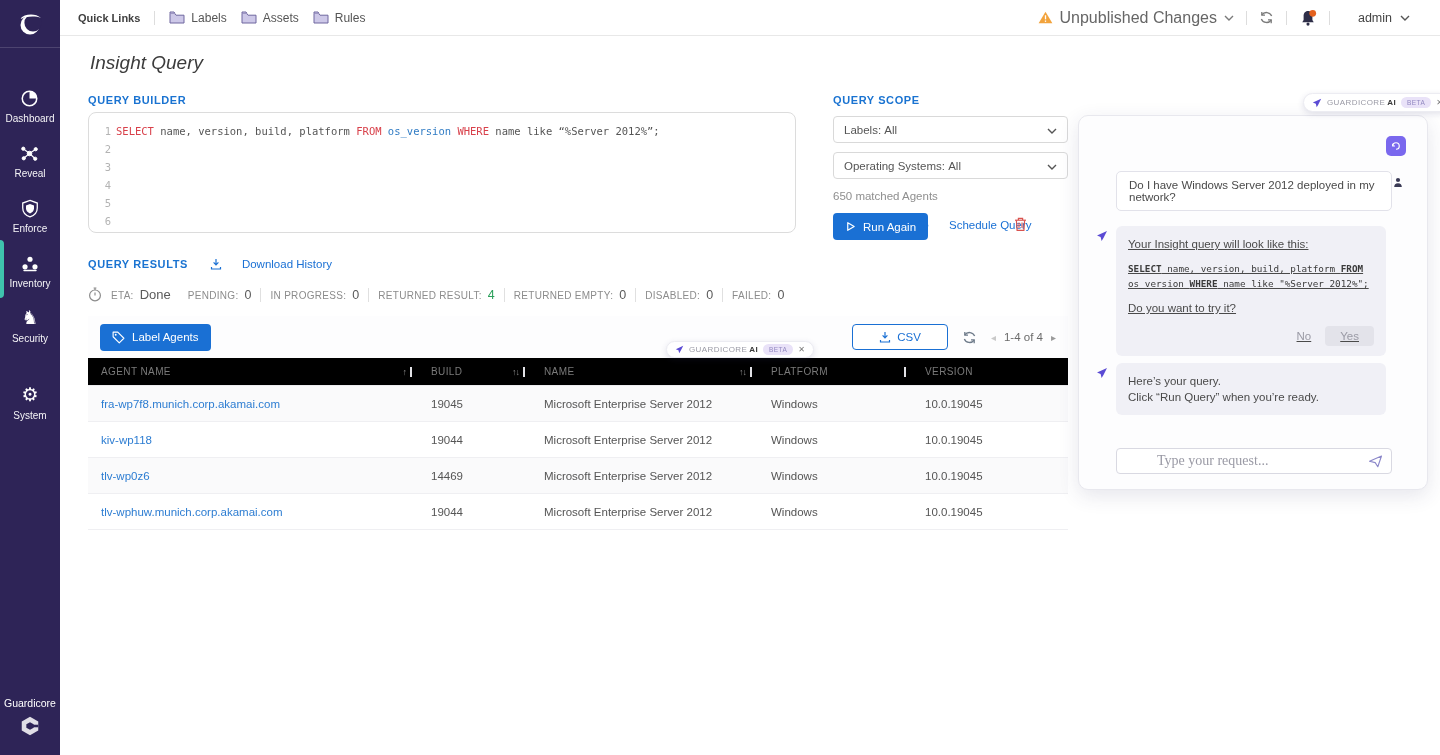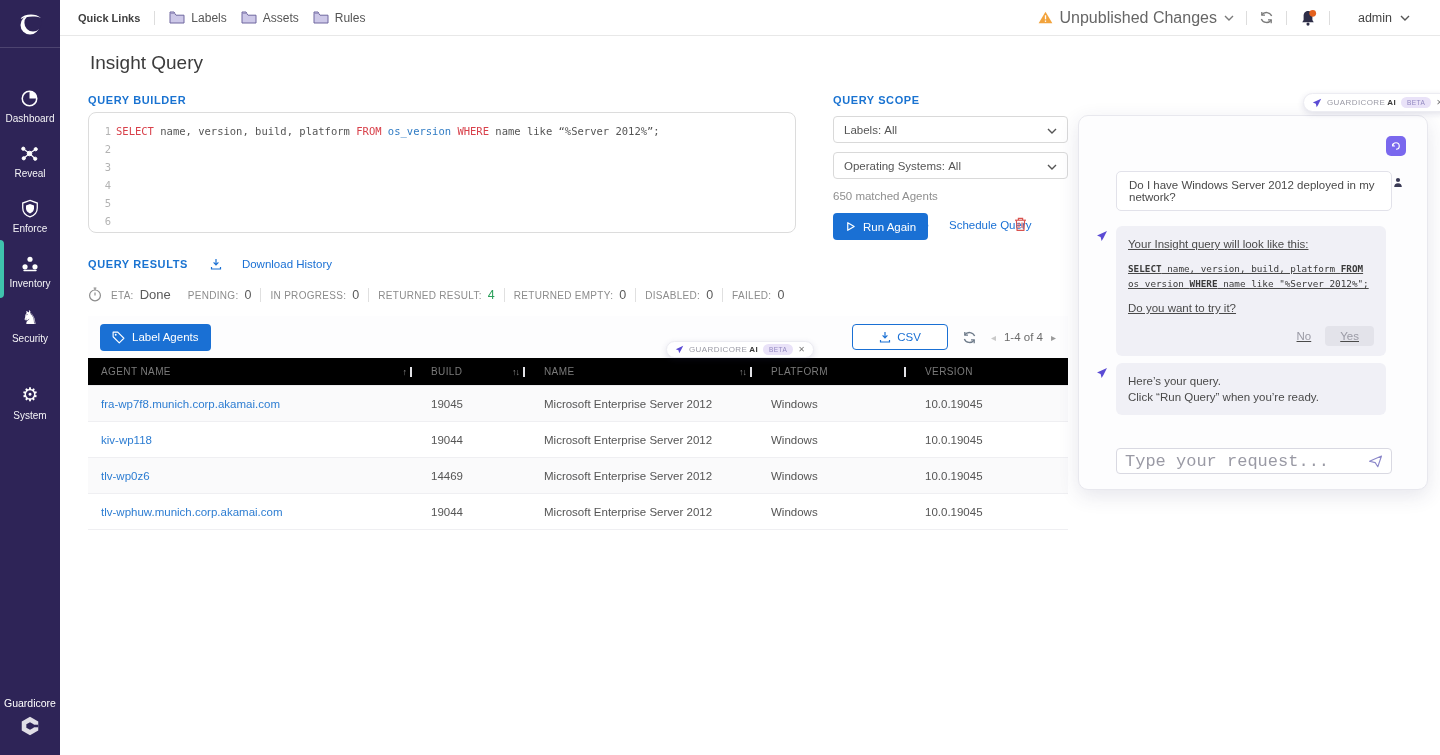--- a/index.html
+++ b/index.html
@@ -32,21 +32,21 @@
   .quick-links { font-size:11px; font-weight:bold; color:#3f3f3f; cursor:pointer; }
   .tb-sep { width:1px; height:14px; background:#ddd; }
   .tb-link { display:flex; align-items:center; gap:6px; font-size:12px; color:#555; cursor:pointer; }
   .tb-right { margin-left:auto; display:flex; align-items:center; gap:12px; }
   .unpub { display:flex; align-items:center; gap:7px; font-size:16px; color:#666; cursor:pointer; }
   .icon-btn { display:flex; align-items:center; cursor:pointer; }
   .bell-wrap { position:relative; }
   .admin { display:flex; align-items:center; gap:8px; font-size:12.5px; color:#444; cursor:pointer; margin-left:16px; }
 
   
-  .page-title { position:absolute; left:90px; top:52px; font-size:19px; font-weight:500; color:#3c3c3c; }
+  .page-title { position:absolute; left:90px; top:52px; font-size:19px; font-weight:500; color:#3c3c3c;font-style:italic; }
   .section-label { font-size:11px; font-weight:bold; letter-spacing:.6px; color:#1a73d1; }
 
   .editor { position:absolute; left:88px; top:112px; width:708px; height:121px;
     border:1px solid #dcdcdc; border-radius:8px; padding:9px 0; background:#fff; cursor:text; }
   .code-line { display:flex; line-height:18px; font-family:"DejaVu Sans Mono", monospace; font-size:10.5px; }
   .gutter { width:22px; text-align:right; color:#b3b3b3; flex:none; }
   .code-text { padding-left:5px; color:#555; white-space:pre; }
   .kw { color:#d8404a; }
   .tbl { color:#2f7bc4; }
 
@@ -116,22 +116,22 @@
   .chat-code { font-family:"DejaVu Sans Mono", monospace; font-size:9.3px; color:#3a3a3a;
     margin:9px 0; line-height:15px; white-space:nowrap; }
   .chat-code b { font-weight:bold; }
   .yn-row { display:flex; justify-content:flex-end; align-items:center; gap:14px; margin-top:10px; }
   .btn-no { color:#9a9aa5; font-size:11.5px; cursor:pointer; background:none; border:none;
     font-family:"Liberation Sans", sans-serif; }
   .btn-yes { background:#e3e3ea; color:#9a9aa5; font-size:11.5px; border:none; border-radius:4px;
     padding:4px 15px; cursor:pointer; font-family:"Liberation Sans", sans-serif; }
   .chat-input-wrap { position:absolute; left:37px; bottom:15px; width:276px; height:26px; border:1px solid #d9d9e2;
     border-radius:4px; background:#fff; display:flex; align-items:center; padding:0 8px; }
-  .chat-input { border:none; outline:none; flex:1; font-size:17px; color:#555;
-    font-family:Liberation Mono, monospace; }
+  .chat-input { border:none; outline:none; flex:1; font-size:14px; color:#555;
+    font-family:Liberation Serif, serif;margin-left:32px; }
   .chat-input::placeholder { color:#9a9aa5; }
 </style>
 </head>
 <body>
 
 <div class="sidebar">
   <div class="logo-box">
     <svg width="30" height="30" viewBox="0 0 30 30">
       <circle cx="15" cy="16" r="9.5" fill="#fff"></circle>
       <circle cx="18" cy="13.8" r="8.6" fill="#2e2457"></circle>

